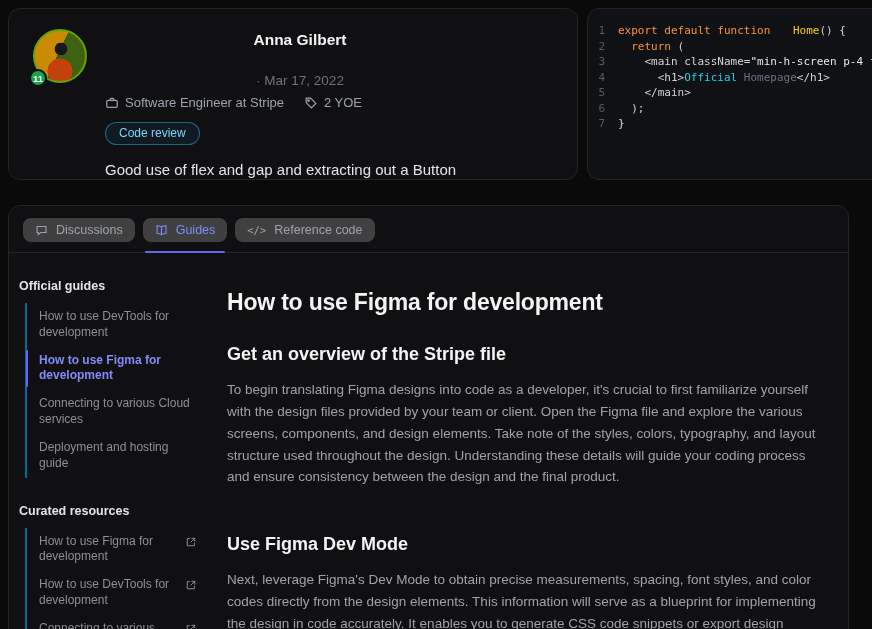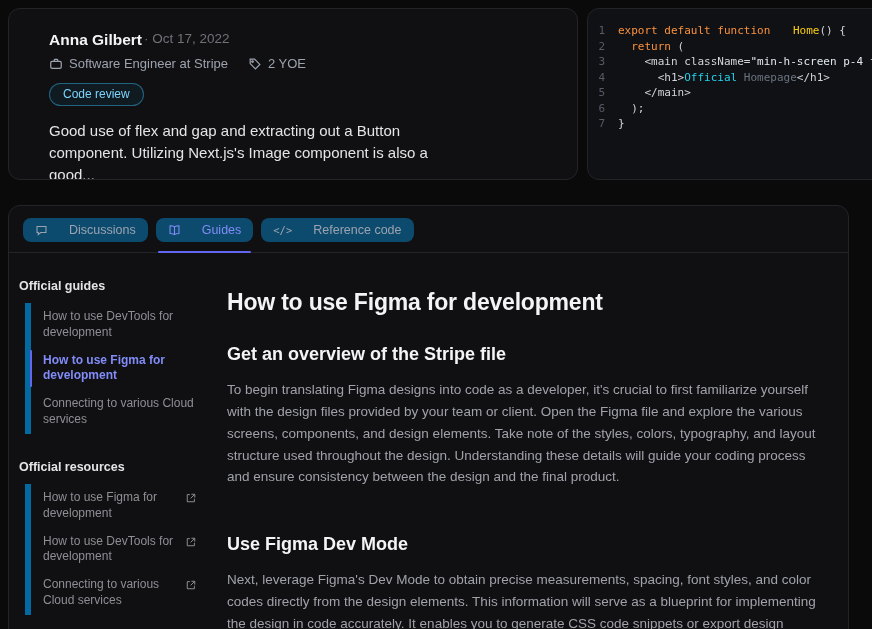--- a/index.html
+++ b/index.html
@@ -32,21 +32,21 @@
       linear-gradient(115deg, #ca8a04 0 46%, #3f6212 46%);
   }
   .avatar-badge {
     position: absolute; left: -4px; bottom: -2px;
     min-width: 18px; height: 18px; border-radius: 50%;
     background: #16a34a; color: #fff; font-size: 9.5px; font-weight: 700;
     display: flex; align-items: center; justify-content: center;
     border: 2px solid #101013;
   }
   .review-info { margin-left: 16px; padding-top: 2px; }
-  .name-row { display: flex; align-items: flex-start; gap: 2px; }
+  .name-row { display: flex; align-items: center; gap: 24px; flex-direction: column; }
   .author-name { font-size: 15.5px; font-weight: 700; color: #f4f4f5; }
   .post-date { font-size: 13.5px; color: #71717a; }
   .meta-row { display: flex; align-items: center; gap: 6px; margin-top: 7px; color: #9ca3af; font-size: 13px; }
   .meta-row .spacer { width: 8px; }
   .icon-s { width: 14px; height: 14px; stroke: #9ca3af; fill: none; stroke-width: 1.4; flex: none; }
   .tag-pill {
     display: inline-block; margin-top: 12px;
     padding: 3px 13px 4px; border-radius: 999px;
     border: 1px solid rgba(56,189,248,0.45);
     background: rgba(14,165,233,0.07);
@@ -74,37 +74,37 @@
 
   
   .guides-card {
     margin: 17px 23px 0 8px; height: 560px; overflow: hidden;
   }
   .tab-bar {
     display: flex; gap: 8px; padding: 12px 14px 10px;
     border-bottom: 1px solid #242428;
   }
   .tab {
-    position: relative; display: flex; align-items: center; gap: 21px;
-    padding: 5px 12px; border-radius: 8px; background: #0c4a6e;
+    position: relative; display: flex; align-items: center; gap: 8px;
+    padding: 5px 12px; border-radius: 8px; background: #404040;
     font-size: 12.5px; color: #9ca3af; cursor: pointer;
   }
   .tab .ticon { width: 13px; height: 13px; stroke: #9ca3af; fill: none; stroke-width: 1.3; }
   .tab.active { color: #818cf8; text-align: right; }
   .tab.active .ticon { stroke: #818cf8; }
   .tab.active::after {
     content: ""; position: absolute; left: 2px; right: 2px; bottom: -11px;
     height: 2px; background: #6366f1; border-radius: 2px;
   }
   .code-glyph { font-family: "DejaVu Sans Mono", monospace; font-size: 10.5px; color: inherit; }
 
   .panel-body { display: flex; }
   .sidebar { width: 204px; flex: none; padding: 20px 10px 0 10px; }
   .side-heading { font-size: 12.5px; font-weight: 700; color: #e4e4e7; margin: 6px 0 10px 0; }
-  .side-nav { border-left: 6px solid #0369a1; margin: 0 0 26px 6px; }
+  .side-nav { border-left: 2px solid #0369a1; margin: 0 0 26px 6px; }
   .side-item {
     position: relative; display: block;
     padding: 6px 6px 6px 12px; font-size: 12px; line-height: 1.32;
     color: #8e8e95; cursor: pointer;
   }
   .side-item.active { color: #818cf8; font-weight: 700; }
   .side-item.active::before {
     content: ""; position: absolute; left: -1px; top: 3px; bottom: 3px;
     width: 2px; background: #6366f1; border-radius: 2px;
   }
@@ -117,24 +117,28 @@
   .section-2 .section-heading { margin-top: 46px; }
   .section-body { font-size: 13.5px; color: #a1a1aa; line-height: 1.62; max-width: 600px; }
 </style>
 </head>
 <body>
 
 <div class="top-row">
 
   <div class="card review-card">
     <div class="review-head">
+      <div class="avatar-wrap">
+        <div class="avatar"></div>
+        <div class="avatar-badge">11</div>
+      </div>
       <div class="review-info">
         <div class="name-row">
           <span class="author-name">Anna Gilbert</span>
-          <span class="post-date">· Oct 17, 2022</span>
+          <span class="post-date">· Mar 17, 2022</span>
         </div>
         <div class="meta-row">
           <svg class="icon-s" viewBox="0 0 16 16">
             <rect x="2" y="5" width="12" height="8" rx="1.5"></rect>
             <path d="M6 5V3.8c0-.6.4-1 1-1h2c.6 0 1 .4 1 1V5"></path>
           </svg>
           <span>Software Engineer at Stripe</span>
           <span class="spacer"></span>
           <svg class="icon-s" viewBox="0 0 16 16">
             <path d="M2.5 2.5h5l6 6-5 5-6-6z"></path>
@@ -203,23 +207,24 @@
   </div>
 
   <div class="panel-body">
 
     <div class="sidebar">
       <div class="side-heading">Official guides</div>
       <nav class="side-nav">
         <div class="side-item">How to use DevTools for development</div>
         <div class="side-item active">How to use Figma for development</div>
         <div class="side-item">Connecting to various Cloud services</div>
+        <div class="side-item">Deployment and hosting guide</div>
       </nav>
 
-      <div class="side-heading">Official resources</div>
+      <div class="side-heading">Curated resources</div>
       <nav class="side-nav">
         <div class="side-item link">
           <span>How to use Figma for development</span>
           <svg class="ext-icon" viewBox="0 0 16 16">
             <path d="M6.5 3.5H3v9.5h9.5V9"></path>
               <path d="M8.5 3h4.5v4.5"></path>
               <path d="M13 3L7.5 8.5"></path>
           </svg>
         </div>
         <div class="side-item link">

